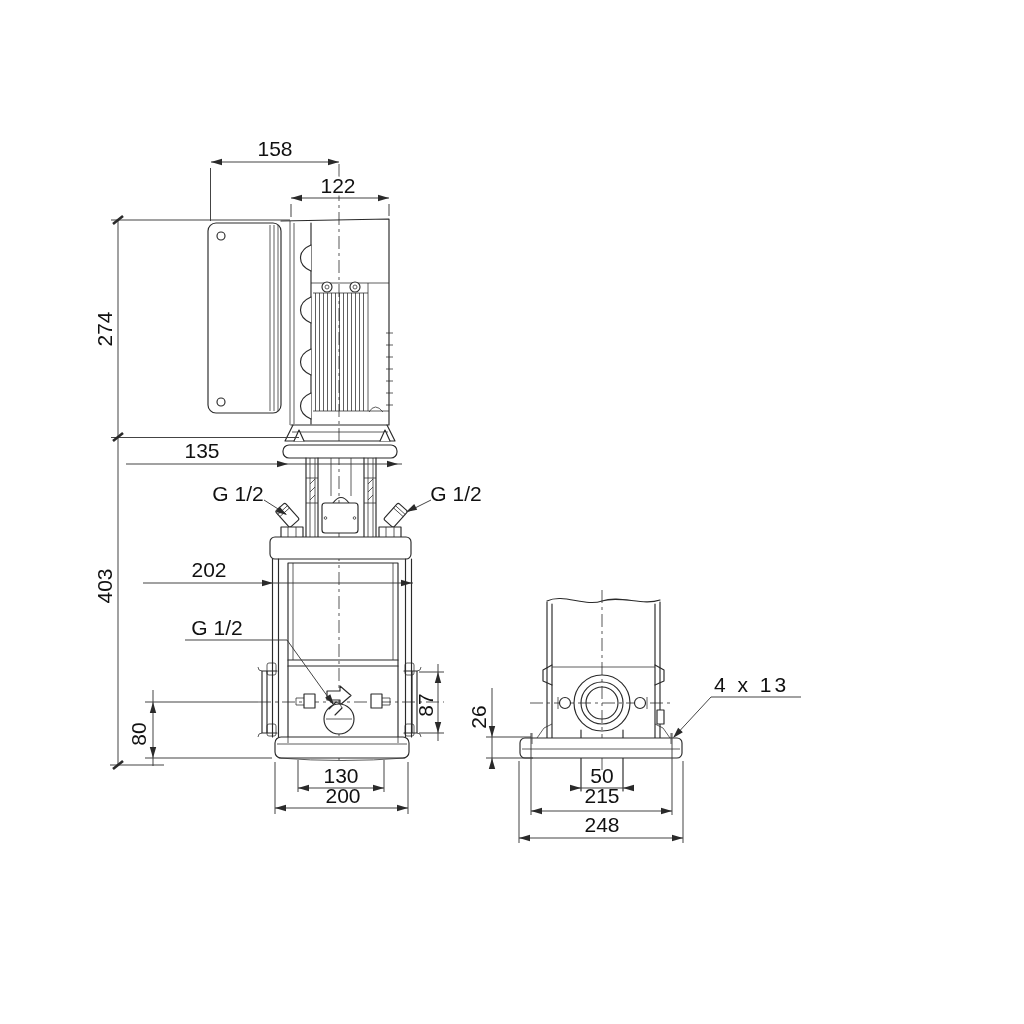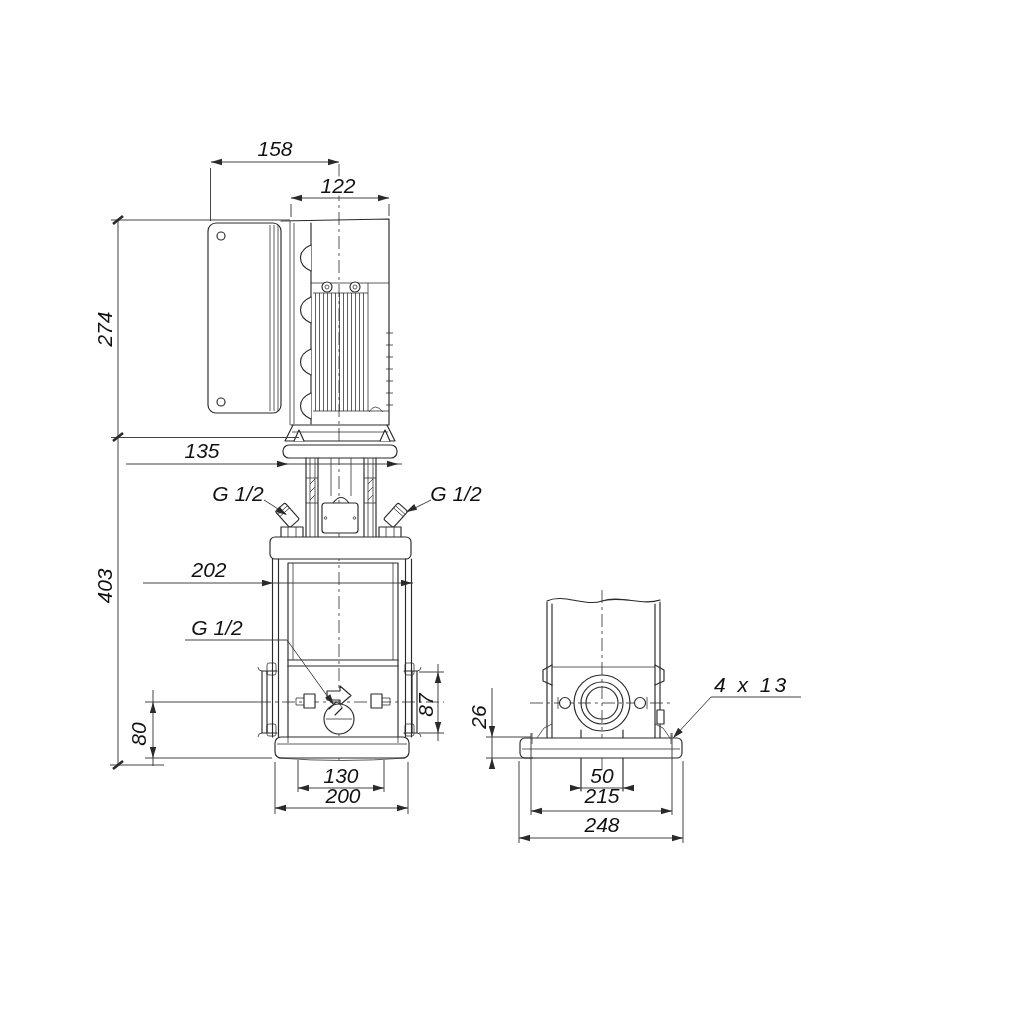--- a/index.html
+++ b/index.html
@@ -1,17 +1,17 @@
 <!DOCTYPE html>
 <html><head>
 <meta charset="utf-8">
 <style>
   html,body{margin:0;padding:0;background:#fff;}
   .stage{position:relative;width:1024px;height:1024px;background:#fff;overflow:hidden;
-         font-family:"Liberation Sans",sans-serif;font-style:italic;}
+         font-family:"Liberation Sans",sans-serif;}
   svg{display:block}
   .ol{stroke:#2a2a2a;stroke-width:1.15;fill:none;stroke-linejoin:round;stroke-linecap:round}
   .fw{fill:#ffffff}
   .tn{stroke:#2a2a2a;stroke-width:.75;fill:none}
   .dl{stroke:#3a3a3a;stroke-width:.95;fill:none}
   .cl{stroke:#3a3a3a;stroke-width:.85;fill:none;stroke-dasharray:13 4 3 4}
   .dim{font-size:21px;font-family:"Liberation Sans",sans-serif;fill:#111;text-anchor:middle}
   .start{text-anchor:start}
   .halo{paint-order:stroke;stroke:#fff;stroke-width:5px}
 </style>

